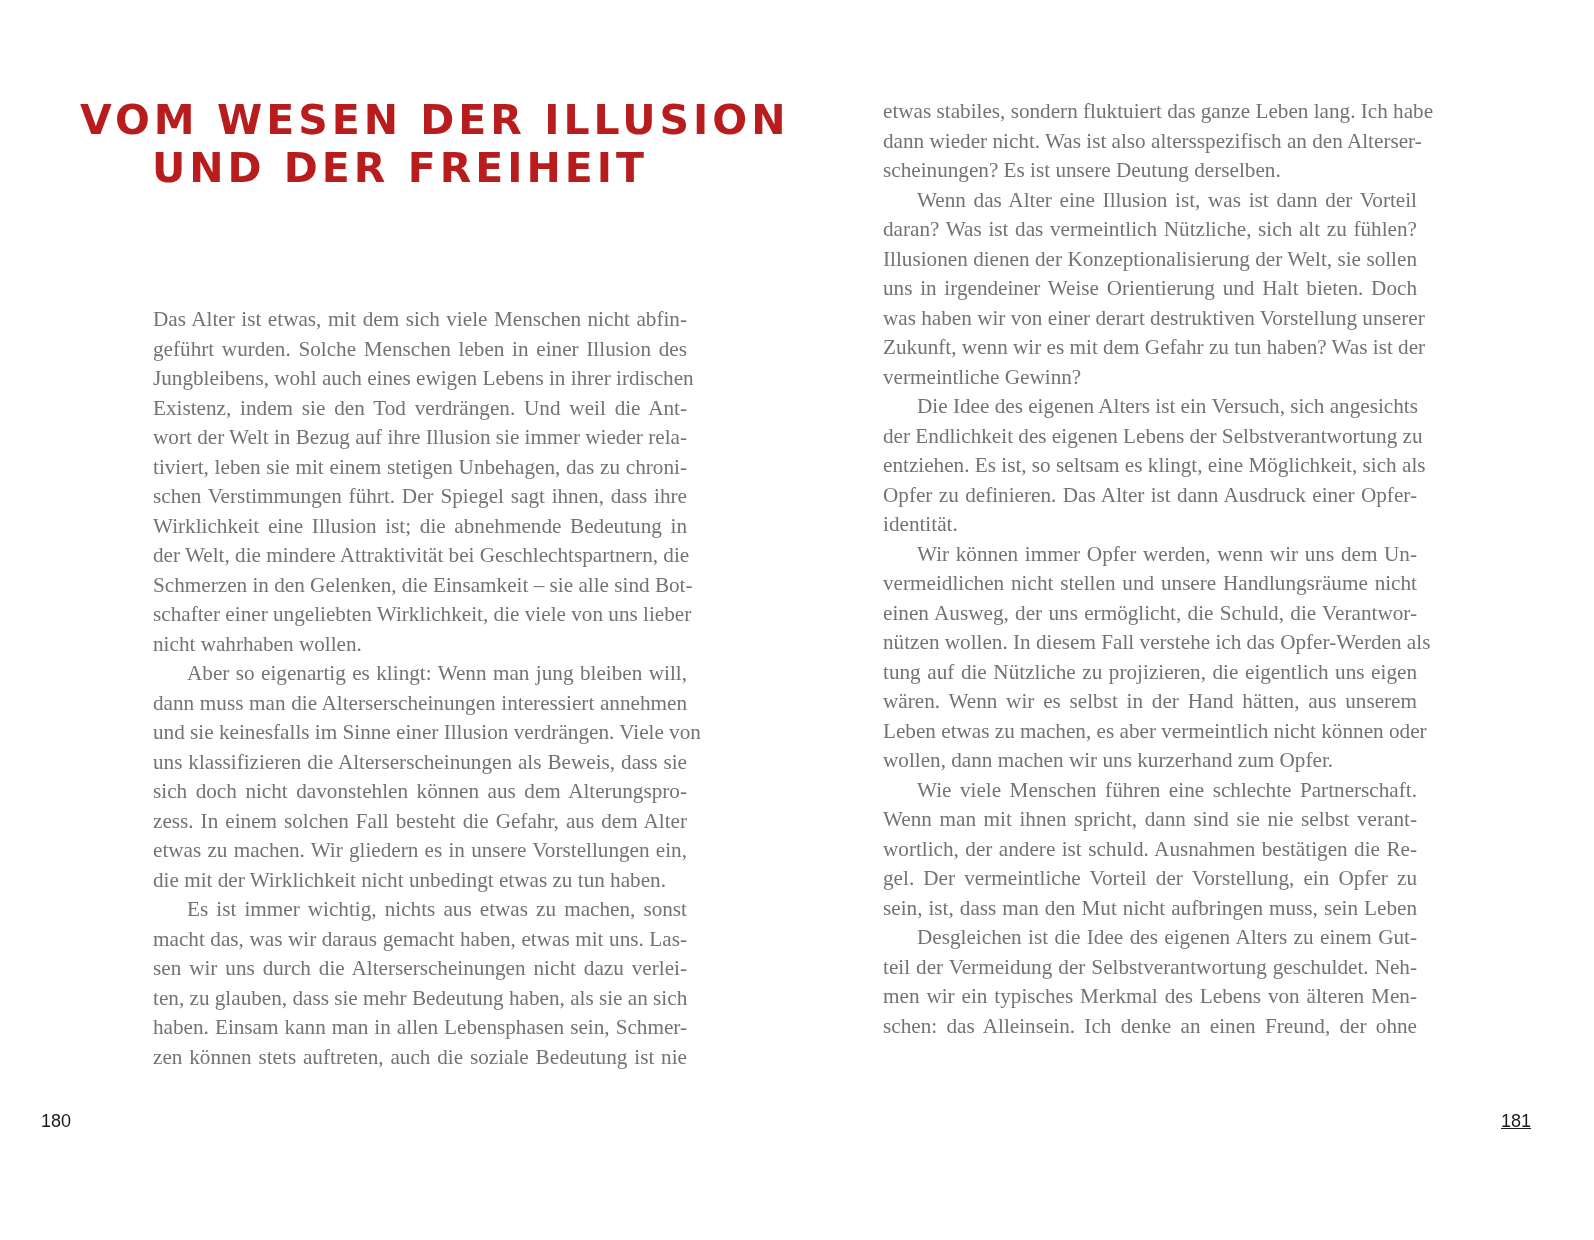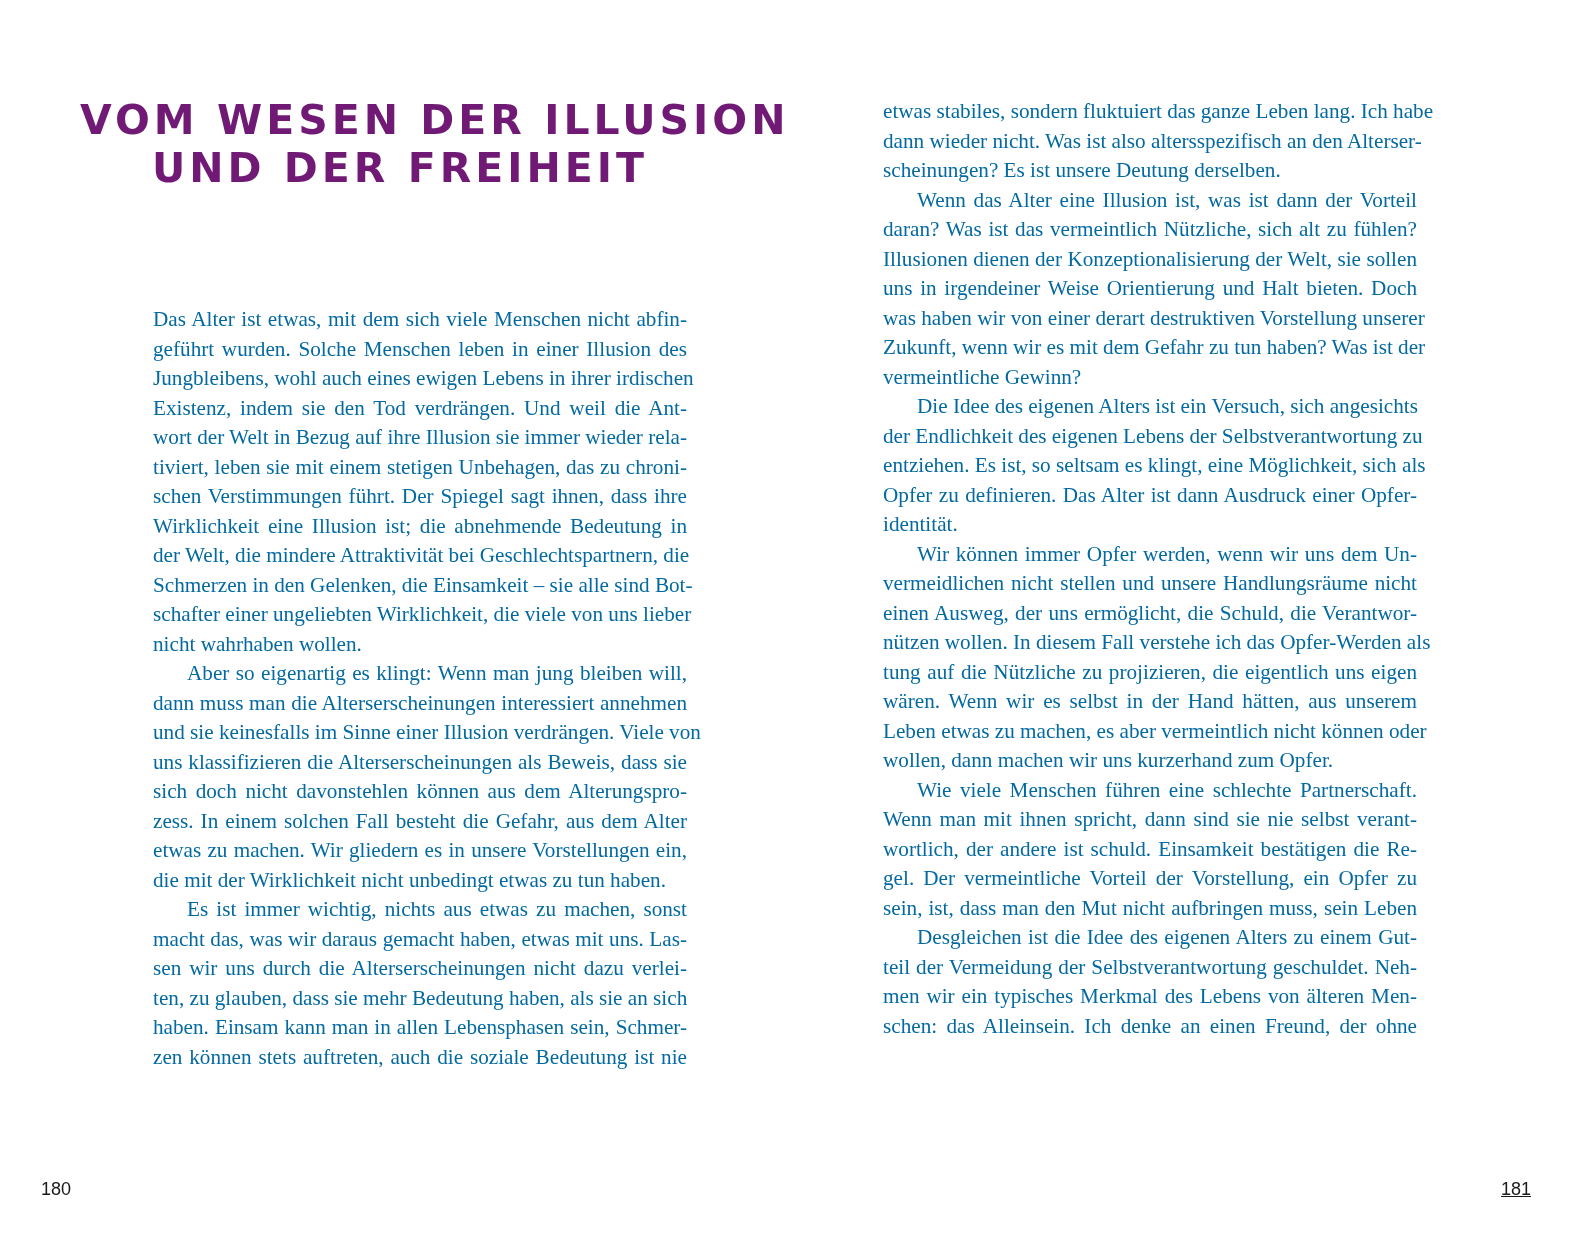--- a/index.html
+++ b/index.html
@@ -27,29 +27,29 @@
       position: absolute;
       left: 80px;
       top: 96px;
       width: 640px;
       text-align: center;
       font-family: "DejaVu Sans", sans-serif;
       font-weight: bold;
       font-size: 41px;
       letter-spacing: 4px;
       line-height: 48px;
-      color: #701a75;
+      color: #b91c1c;
     }
     .chapter-title .tline { display: block; white-space: nowrap; }
 
     .text-block {
       position: absolute;
       font-family: "Liberation Serif", serif;
       font-size: 21.2px;
-      color: #0369a1;
+      color: #737373;
     }
     .text-block .line {
       display: block;
       height: 29.5px;
       line-height: 29.5px;
       white-space: nowrap;
       text-align: justify;
       text-align-last: justify;
     }
     .text-block .line.last {
@@ -65,21 +65,21 @@
       width: 534px;
     }
     .right-text {
       left: 86px;
       top: 97px;
       width: 534px;
     }
 
     .page-number {
       position: absolute;
-      top: 1179px;
+      top: 1111px;
       font-family: "Liberation Sans", sans-serif;
       font-size: 18px;
       color: #1a1a1a;
     }
     .page-number-left { left: 41px; }
     .page-number-right { left: 704px; text-decoration: underline; }
   </style>
 </head>
 <body>
 
@@ -141,21 +141,21 @@
     <span class="line indent">Wir können immer Opfer werden, wenn wir uns dem Un-</span>
     <span class="line">vermeidlichen nicht stellen und unsere Handlungsräume nicht</span>
     <span class="line">einen Ausweg, der uns ermöglicht, die Schuld, die Verantwor-</span>
     <span class="line">nützen wollen. In diesem Fall verstehe ich das Opfer-Werden als</span>
     <span class="line">tung auf die Nützliche zu projizieren, die eigentlich uns eigen</span>
     <span class="line">wären. Wenn wir es selbst in der Hand hätten, aus unserem</span>
     <span class="line">Leben etwas zu machen, es aber vermeintlich nicht können oder</span>
     <span class="line last">wollen, dann machen wir uns kurzerhand zum Opfer.</span>
     <span class="line indent">Wie viele Menschen führen eine schlechte Partnerschaft.</span>
     <span class="line">Wenn man mit ihnen spricht, dann sind sie nie selbst verant-</span>
-    <span class="line">wortlich, der andere ist schuld. Einsamkeit bestätigen die Re-</span>
+    <span class="line">wortlich, der andere ist schuld. Ausnahmen bestätigen die Re-</span>
     <span class="line">gel. Der vermeintliche Vorteil der Vorstellung, ein Opfer zu</span>
     <span class="line">sein, ist, dass man den Mut nicht aufbringen muss, sein Leben</span>
     <span class="line indent">Desgleichen ist die Idee des eigenen Alters zu einem Gut-</span>
     <span class="line">teil der Vermeidung der Selbstverantwortung geschuldet. Neh-</span>
     <span class="line">men wir ein typisches Merkmal des Lebens von älteren Men-</span>
     <span class="line">schen: das Alleinsein. Ich denke an einen Freund, der ohne</span>
   </div>
 
   <div class="page-number page-number-right">181</div>
 </div>

